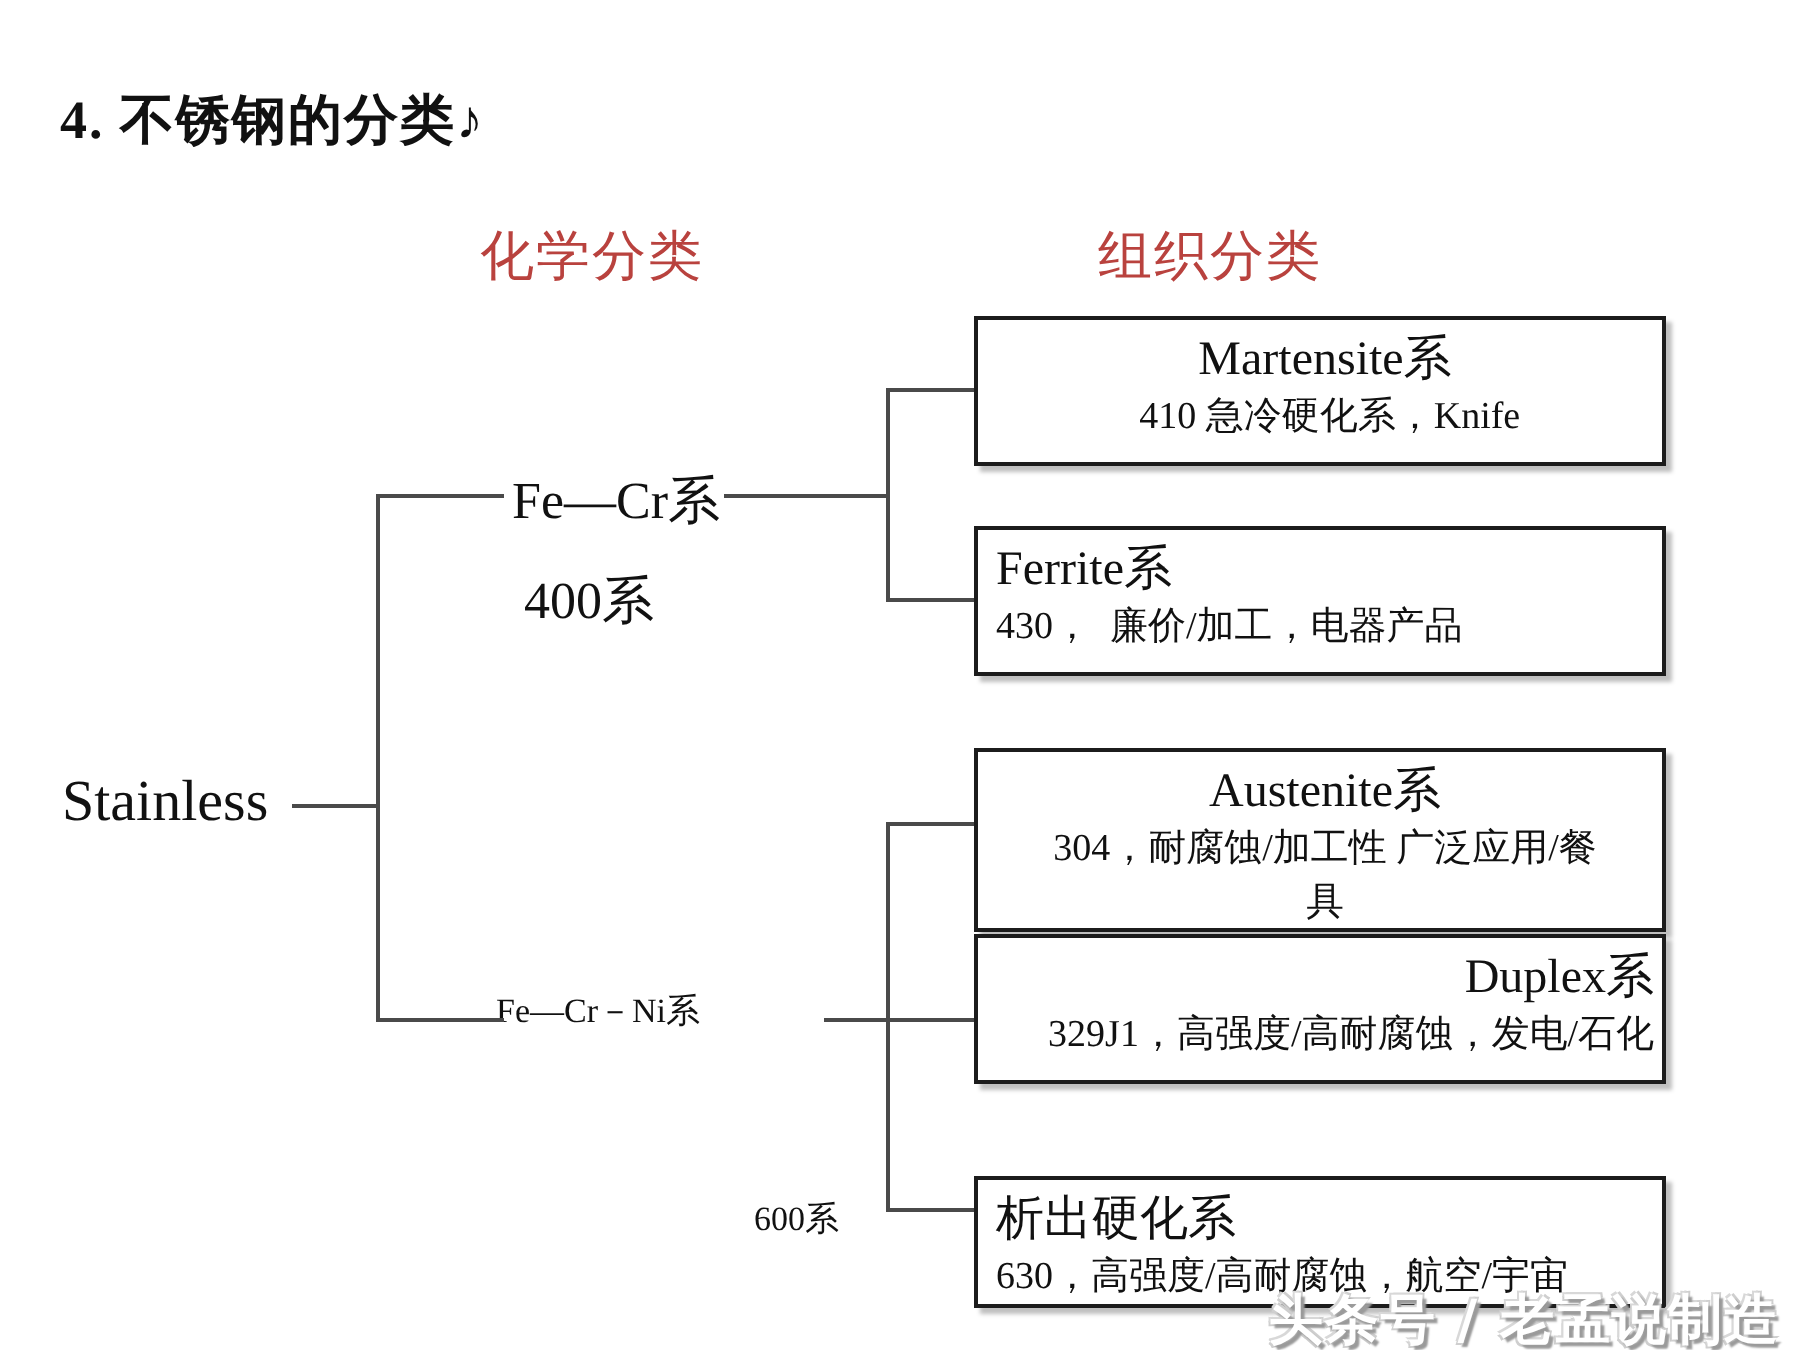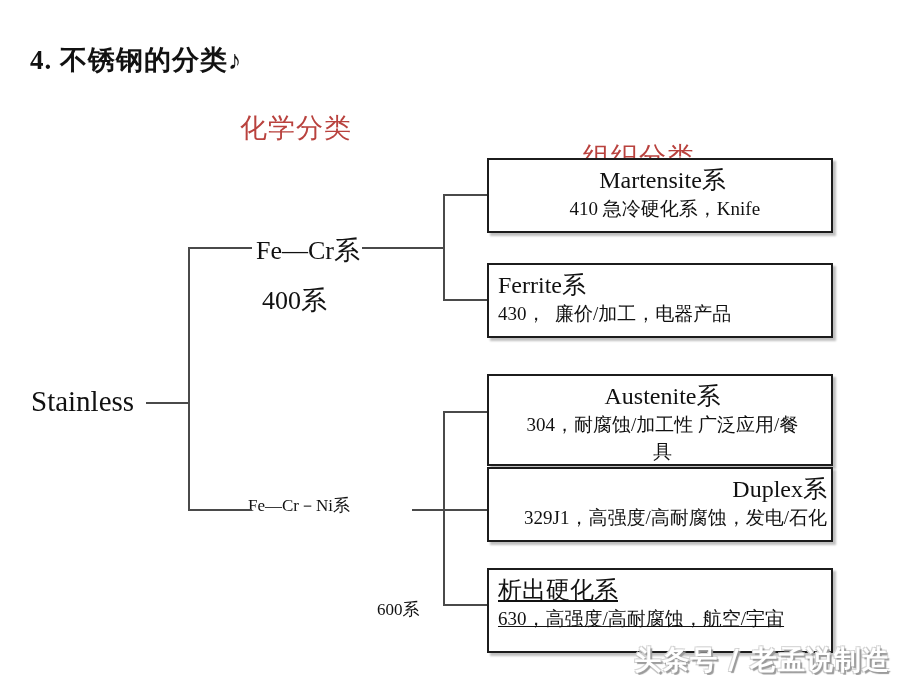--- a/index.html
+++ b/index.html
@@ -4,41 +4,41 @@
 <style>
   html,body{margin:0;padding:0;background:#fff;}
   #slide{
     position:relative;width:900px;height:675px;background:#ffffff;overflow:hidden;
     font-family:"Liberation Serif","DejaVu Serif",serif;color:#111;
   }
   .abs{position:absolute;white-space:nowrap;}
   .slide-title{left:30px;top:42px;font-size:27px;font-weight:bold;letter-spacing:1px;}
   .hdr{font-size:27px;color:#B9423E;letter-spacing:1px;}
   .hdr-chem{left:240px;top:110px;}
-  .hdr-org{left:583px;top:110px;margin-top:29px;}
+  .hdr-org{left:549px;top:110px;}
   .root-label{left:31px;top:385px;font-size:29px;}
   .branch-label{font-size:26px;}
   .lbl-fecr{left:256px;top:233px;}
   .lbl-400{left:262px;top:283px;}
   .lbl-fecrni{left:248px;top:494px;font-size:17px;text-align:right;}
   .lbl-600{left:377px;top:598px;font-size:17px;}
   .hline,.vline{position:absolute;background:#4a4a4a;}
   .hline{height:1.5px;}
   .vline{width:1.5px;}
   .cbox{
     position:absolute;left:487px;width:346px;box-sizing:border-box;
     border:2px solid #1c1c1c;background:#fff;
     box-shadow:3px 3px 2px rgba(0,0,0,0.25);
     padding:5px 4px 0 9px;overflow:visible;
   }
   .box-m{top:158px;height:75px;text-align:center;}
   .box-f{top:263px;height:75px;}
   .box-a{top:374px;height:92px;text-align:center;}
   .box-d{top:467px;height:75px;text-align:right;}
-  .box-p{top:568px;height:85px;text-decoration:underline;}
+  .box-p{top:588px;height:66px;}
   .btitle{font-size:24px;line-height:30px;white-space:pre;}
   .bdesc{font-size:19px;line-height:27px;white-space:pre-wrap;}
   .watermark{
     right:10px;top:642px;font-size:27px;font-weight:bold;letter-spacing:1px;
     font-family:"DejaVu Sans","Liberation Sans",sans-serif;
     color:#ffffff;
     text-shadow:2px 2px 1px #9a9a9a, -1px -1px 0 #d8d8d8, 1px -1px 0 #cfcfcf, -1px 1px 0 #cfcfcf;
   }
 </style>
 </head>

